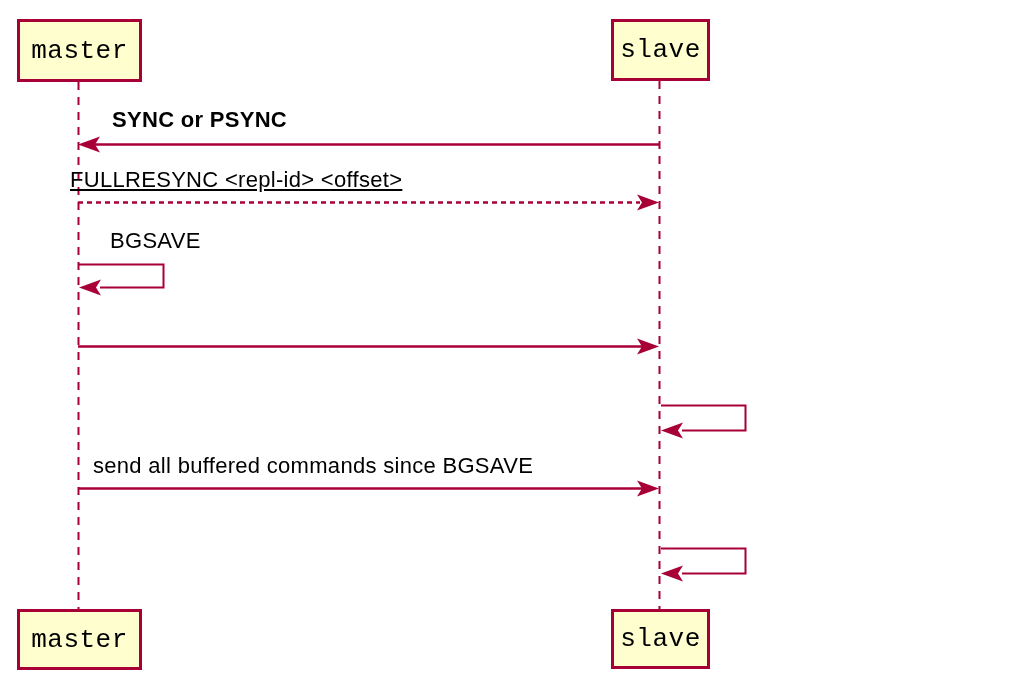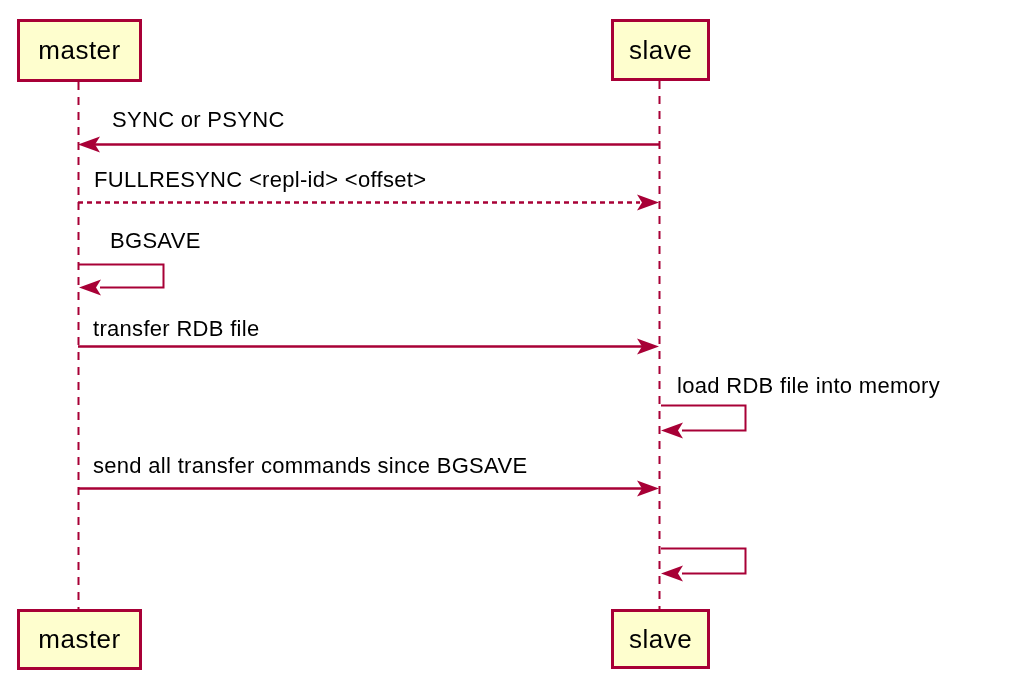--- a/index.html
+++ b/index.html
@@ -27,20 +27,21 @@
   .actor-box {
     position: absolute;
     background: var(--fill);
     border: 3px solid var(--line);
     display: flex;
     align-items: center;
     justify-content: center;
     font-size: 26px;
     letter-spacing: 0.5px;
     color: var(--text);
+    font-family: Liberation Mono, monospace;
   }
   .msg {
     position: absolute;
     font-size: 22px;
     line-height: 24px;
     letter-spacing: 0.3px;
     white-space: nowrap;
     color: var(--text);
   }
 </style>
@@ -74,20 +75,18 @@
 
     <path d="M 661 548.5 H 745.5 V 573.5 H 682" fill="none" stroke="var(--line)" stroke-width="2"></path>
     <polygon points="661,573.5 683,565.5 678,573.5 683,581.5" fill="var(--line)"></polygon>
   </svg>
 
   <div class="actor-box" style="left:17px; top:19px; width:125px; height:63px;">master</div>
   <div class="actor-box" style="left:611px; top:19px; width:99px; height:62px;">slave</div>
   <div class="actor-box" style="left:17px; top:609px; width:125px; height:61px;">master</div>
   <div class="actor-box" style="left:611px; top:609px; width:99px; height:60px;">slave</div>
 
-  <div class="msg" style="left:112px; top:108px;">SYNC or PSYNC</div>
-  <div class="msg" style="left:94px; top:168px;">FULLRESYNC &lt;repl-id&gt; &lt;offset&gt;</div>
+  <div class="msg" style="left:112px; top:108px;font-weight:bold;">SYNC or PSYNC</div>
+  <div class="msg" style="left:70px; top:168px;text-decoration:underline;">FULLRESYNC &lt;repl-id&gt; &lt;offset&gt;</div>
   <div class="msg" style="left:110px; top:229px;">BGSAVE</div>
-  <div class="msg" style="left:93px; top:317px;">transfer RDB file</div>
-  <div class="msg" style="left:677px; top:374px;">load RDB file into memory</div>
-  <div class="msg" style="left:93px; top:454px;">send all transfer commands since BGSAVE</div>
+  <div class="msg" style="left:93px; top:454px;">send all buffered commands since BGSAVE</div>
 
 </div>
 
 </body></html>

